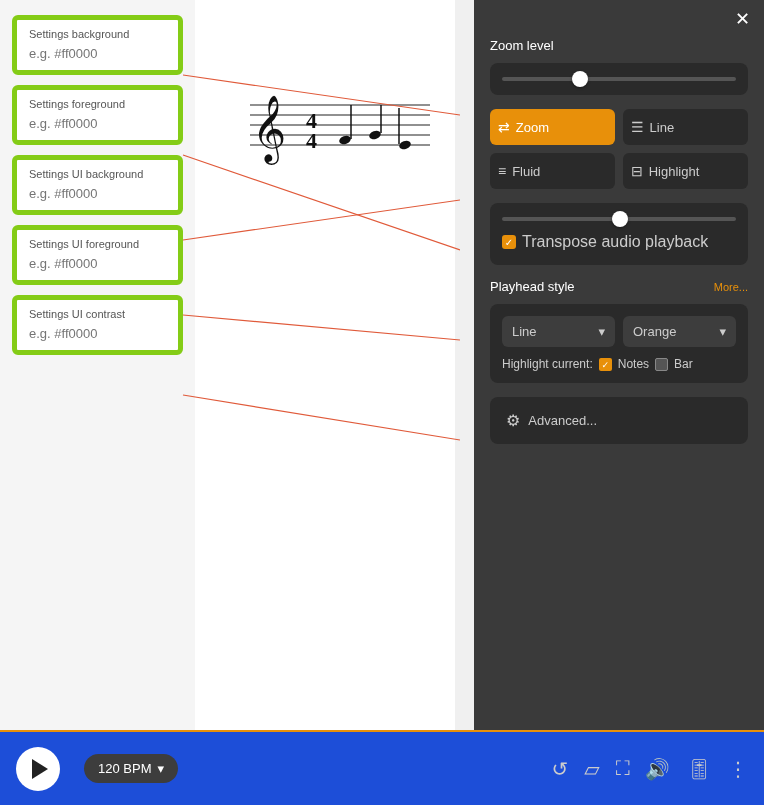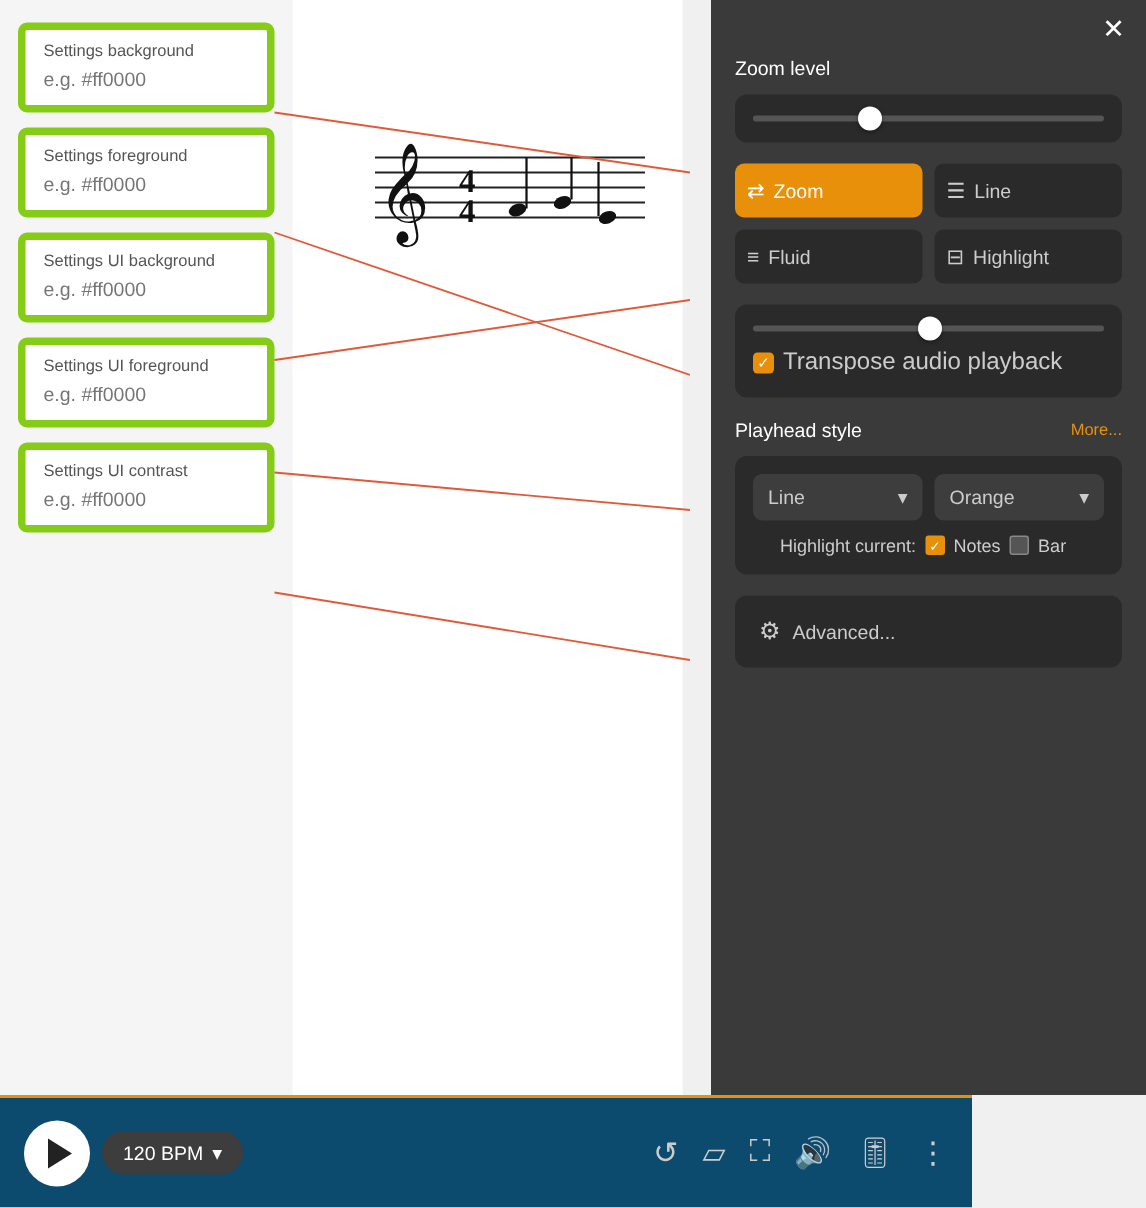--- a/index.html
+++ b/index.html
@@ -229,25 +229,24 @@
       padding: 8px 10px;
       display: flex;
       align-items: center;
       justify-content: space-between;
       cursor: pointer;
       font-size: 13px;
     }
 
     .highlight-row {
       display: flex;
-      align-items: flex-start;
+      align-items: flex-end;
       gap: 6px;
       font-size: 12px;
       color: #ccc;
-      margin-left: 18px;
     }
 
     .small-checkbox {
       width: 13px;
       height: 13px;
       border-radius: 2px;
       display: flex;
       align-items: center;
       justify-content: center;
       font-size: 9px;
@@ -272,27 +271,27 @@
       cursor: pointer;
       font-size: 13px;
       margin-top: 14px;
     }
 
     
     .bottom-toolbar {
       position: absolute;
       bottom: 0;
       left: 0;
-      width: 648px;
+      width: 764px;
       height: 75px;
-      background: #0c4a6e;
+      background: #1d4ed8;
       display: flex;
       align-items: center;
       padding: 0 16px;
-      gap: 8px;
+      gap: 24px;
       border-top: 2px solid #e8900a;
     }
 
     .play-btn {
       width: 44px;
       height: 44px;
       background: white;
       border-radius: 50%;
       display: flex;
       align-items: center;

